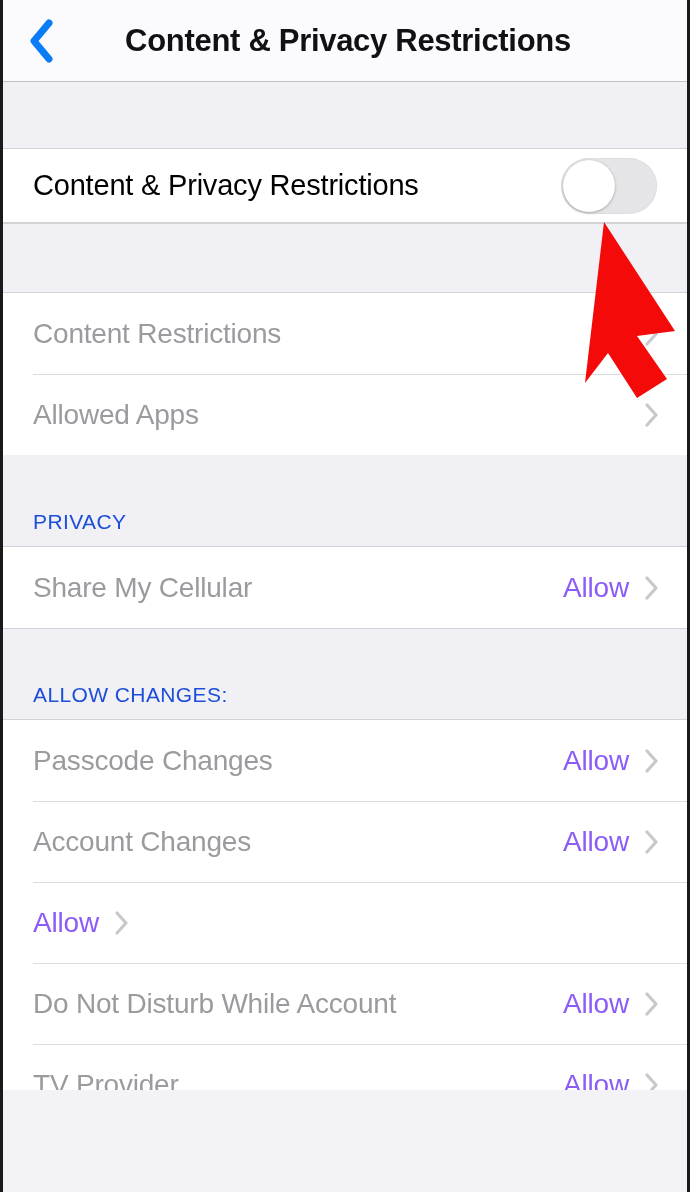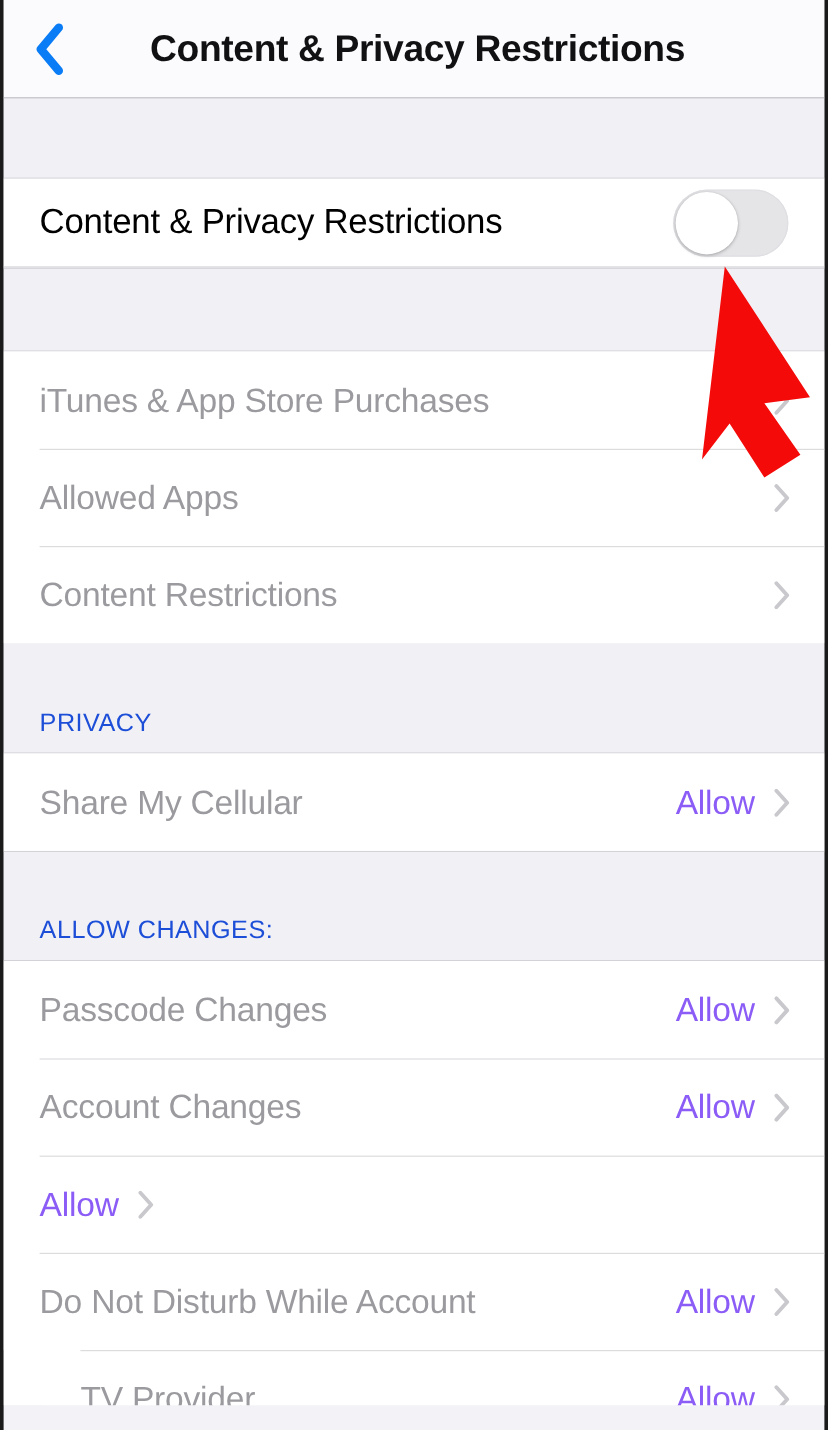--- a/index.html
+++ b/index.html
@@ -124,21 +124,21 @@
   #cpr-toggle .knob {
     position:absolute;
     top:2px; left:2px;
     width:52px; height:52px;
     border-radius:50%;
     background:#ffffff;
     box-shadow:0 1px 3px rgba(0,0,0,0.26), 0 0 1px rgba(0,0,0,0.12);
   }
 
   
-  #clipped-row { height:46px; overflow:hidden;margin-left:34px; }
+  #clipped-row { height:46px; overflow:hidden; }
   #clipped-row .row-label,
   #clipped-row .row-value { position:relative; top:18px; }
   #clipped-row .chev { position:relative; top:18px; }
 
   
   #annotation-arrow {
     position:absolute;
     left:0; top:0;
     width:690px; height:1192px;
     pointer-events:none;
@@ -170,33 +170,27 @@
       <div id="cpr-toggle">
         <div class="knob"></div>
       </div>
     </div>
   </div>
 
   <div class="gap" style="height:70px;"></div>
 
   <div class="group" id="restrictions-group">
       <div class="row">
-        <div class="row-label">iTunes &amp; App Store Purchases</div>
+        <div class="row-label">Content Restrictions</div>
         <svg class="chev" viewBox="0 0 14 24" fill="none">
           <path d="M2 2 L11 12 L2 22" stroke="#c9c9cd" stroke-width="3.2" stroke-linecap="round" stroke-linejoin="round"></path>
         </svg>
       </div>
       <div class="row">
         <div class="row-label">Allowed Apps</div>
-        <svg class="chev" viewBox="0 0 14 24" fill="none">
-          <path d="M2 2 L11 12 L2 22" stroke="#c9c9cd" stroke-width="3.2" stroke-linecap="round" stroke-linejoin="round"></path>
-        </svg>
-      </div>
-      <div class="row">
-        <div class="row-label">Content Restrictions</div>
         <svg class="chev" viewBox="0 0 14 24" fill="none">
           <path d="M2 2 L11 12 L2 22" stroke="#c9c9cd" stroke-width="3.2" stroke-linecap="round" stroke-linejoin="round"></path>
         </svg>
       </div>
     </div>
 
   <div class="section-header" style="height:92px;">
     <span>PRIVACY</span>
   </div>
   <div class="group" id="privacy-group">

